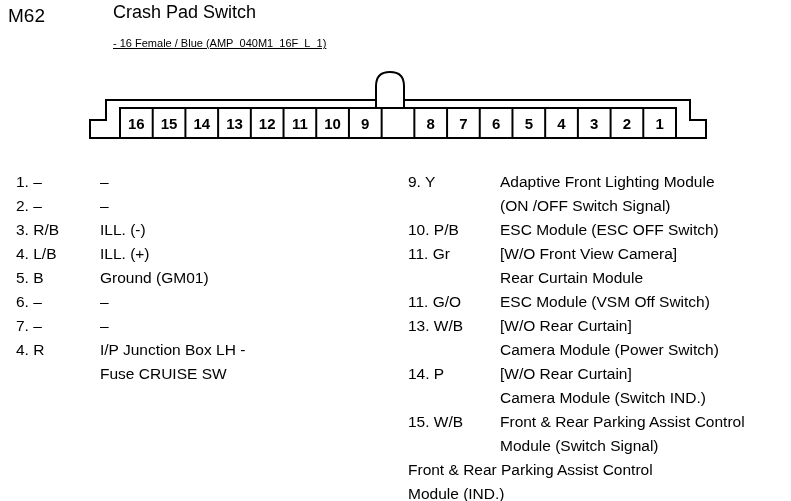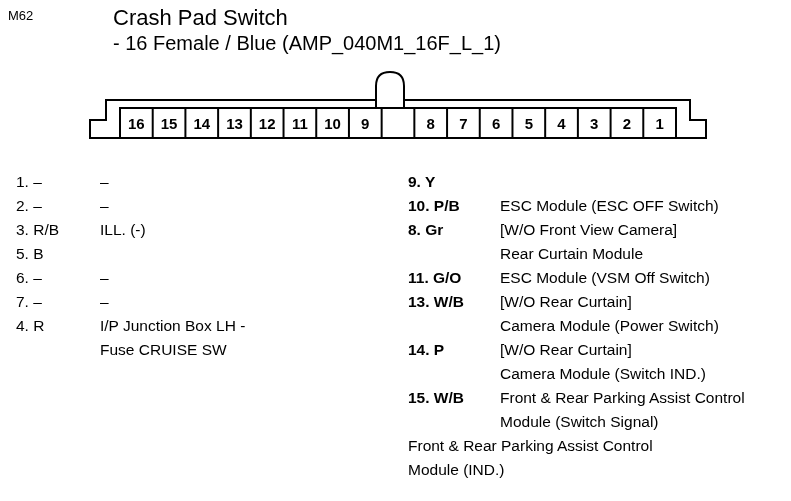--- a/index.html
+++ b/index.html
@@ -13,29 +13,29 @@
     position: relative;
     font-family: "Liberation Sans", sans-serif;
     color: #000000;
     overflow: hidden;
   }
 
   
   #header { position: absolute; left: 0; top: 0; width: 791px; }
   #connector-code {
     position: absolute; left: 8px; top: 4px;
-    font-size: 13px; line-height: 24px; white-space: nowrap;
+    font-size: 19px; line-height: 24px; white-space: nowrap;
   }
   #connector-title {
-    position: absolute; left: 113px; top: 6px;
-    font-size: 22px; line-height: 24px; white-space: nowrap;
+    position: absolute; left: 113px; top: 0;
+    font-size: 18px; line-height: 24px; white-space: nowrap;
   }
   #connector-subtitle {
     position: absolute; left: 113px; top: 33px;
-    font-size: 20px; line-height: 20px; white-space: nowrap;
+    font-size: 11px; line-height: 20px; white-space: nowrap; text-decoration: underline;
   }
 
   
   #connector-diagram {
     position: absolute; left: 88px; top: 62px;
     width: 620px; height: 95px; font-weight: bold;
   }
   #connector-diagram svg { display: block; }
 
   
@@ -47,21 +47,21 @@
     display: flex;
     align-items: flex-start;
     font-size: 15.5px;
     line-height: 24px;
   }
   .pin-id {
     flex: 0 0 auto;
     white-space: nowrap;
   }
   #pin-list-left  .pin-id { width: 84px; }
-  #pin-list-right .pin-id { width: 92px; font-weight: bold; }
+  #pin-list-right .pin-id { width: 92px; }
   .pin-desc {
     flex: 1 1 auto;
     white-space: pre-line;
   }
 </style>
 </head>
 <body>
 
 <div id="header">
   <div id="connector-code">M62</div>
@@ -125,46 +125,53 @@
     </div>
     <div class="pin-row">
       <div class="pin-id">2. –</div>
       <div class="pin-desc">–</div>
     </div>
     <div class="pin-row">
       <div class="pin-id">3. R/B</div>
       <div class="pin-desc">ILL. (-)</div>
     </div>
     <div class="pin-row">
+      <div class="pin-id">4. L/B</div>
+      <div class="pin-desc">ILL. (+)</div>
+    </div>
+    <div class="pin-row">
       <div class="pin-id">5. B</div>
+      <div class="pin-desc">Ground (GM01)</div>
     </div>
     <div class="pin-row">
       <div class="pin-id">6. –</div>
       <div class="pin-desc">–</div>
     </div>
     <div class="pin-row">
       <div class="pin-id">7. –</div>
       <div class="pin-desc">–</div>
     </div>
     <div class="pin-row">
       <div class="pin-id">4. R</div>
       <div class="pin-desc">I/P Junction Box LH -
 Fuse CRUISE SW</div>
     </div>
   </div>
 <div class="pin-list" id="pin-list-right">
     <div class="pin-row">
       <div class="pin-id">9. Y</div>
+      <div class="pin-desc">Adaptive Front Lighting Module
+(ON /OFF Switch Signal)</div>
     </div>
     <div class="pin-row">
       <div class="pin-id">10. P/B</div>
       <div class="pin-desc">ESC Module (ESC OFF Switch)</div>
     </div>
     <div class="pin-row">
-      <div class="pin-id">8. Gr</div>
+      <div class="pin-id">11. Gr</div>
       <div class="pin-desc">[W/O Front View Camera]
 Rear Curtain Module</div>
     </div>
     <div class="pin-row">
       <div class="pin-id">11. G/O</div>
       <div class="pin-desc">ESC Module (VSM Off Switch)</div>
     </div>
     <div class="pin-row">
       <div class="pin-id">13. W/B</div>
       <div class="pin-desc">[W/O Rear Curtain]

